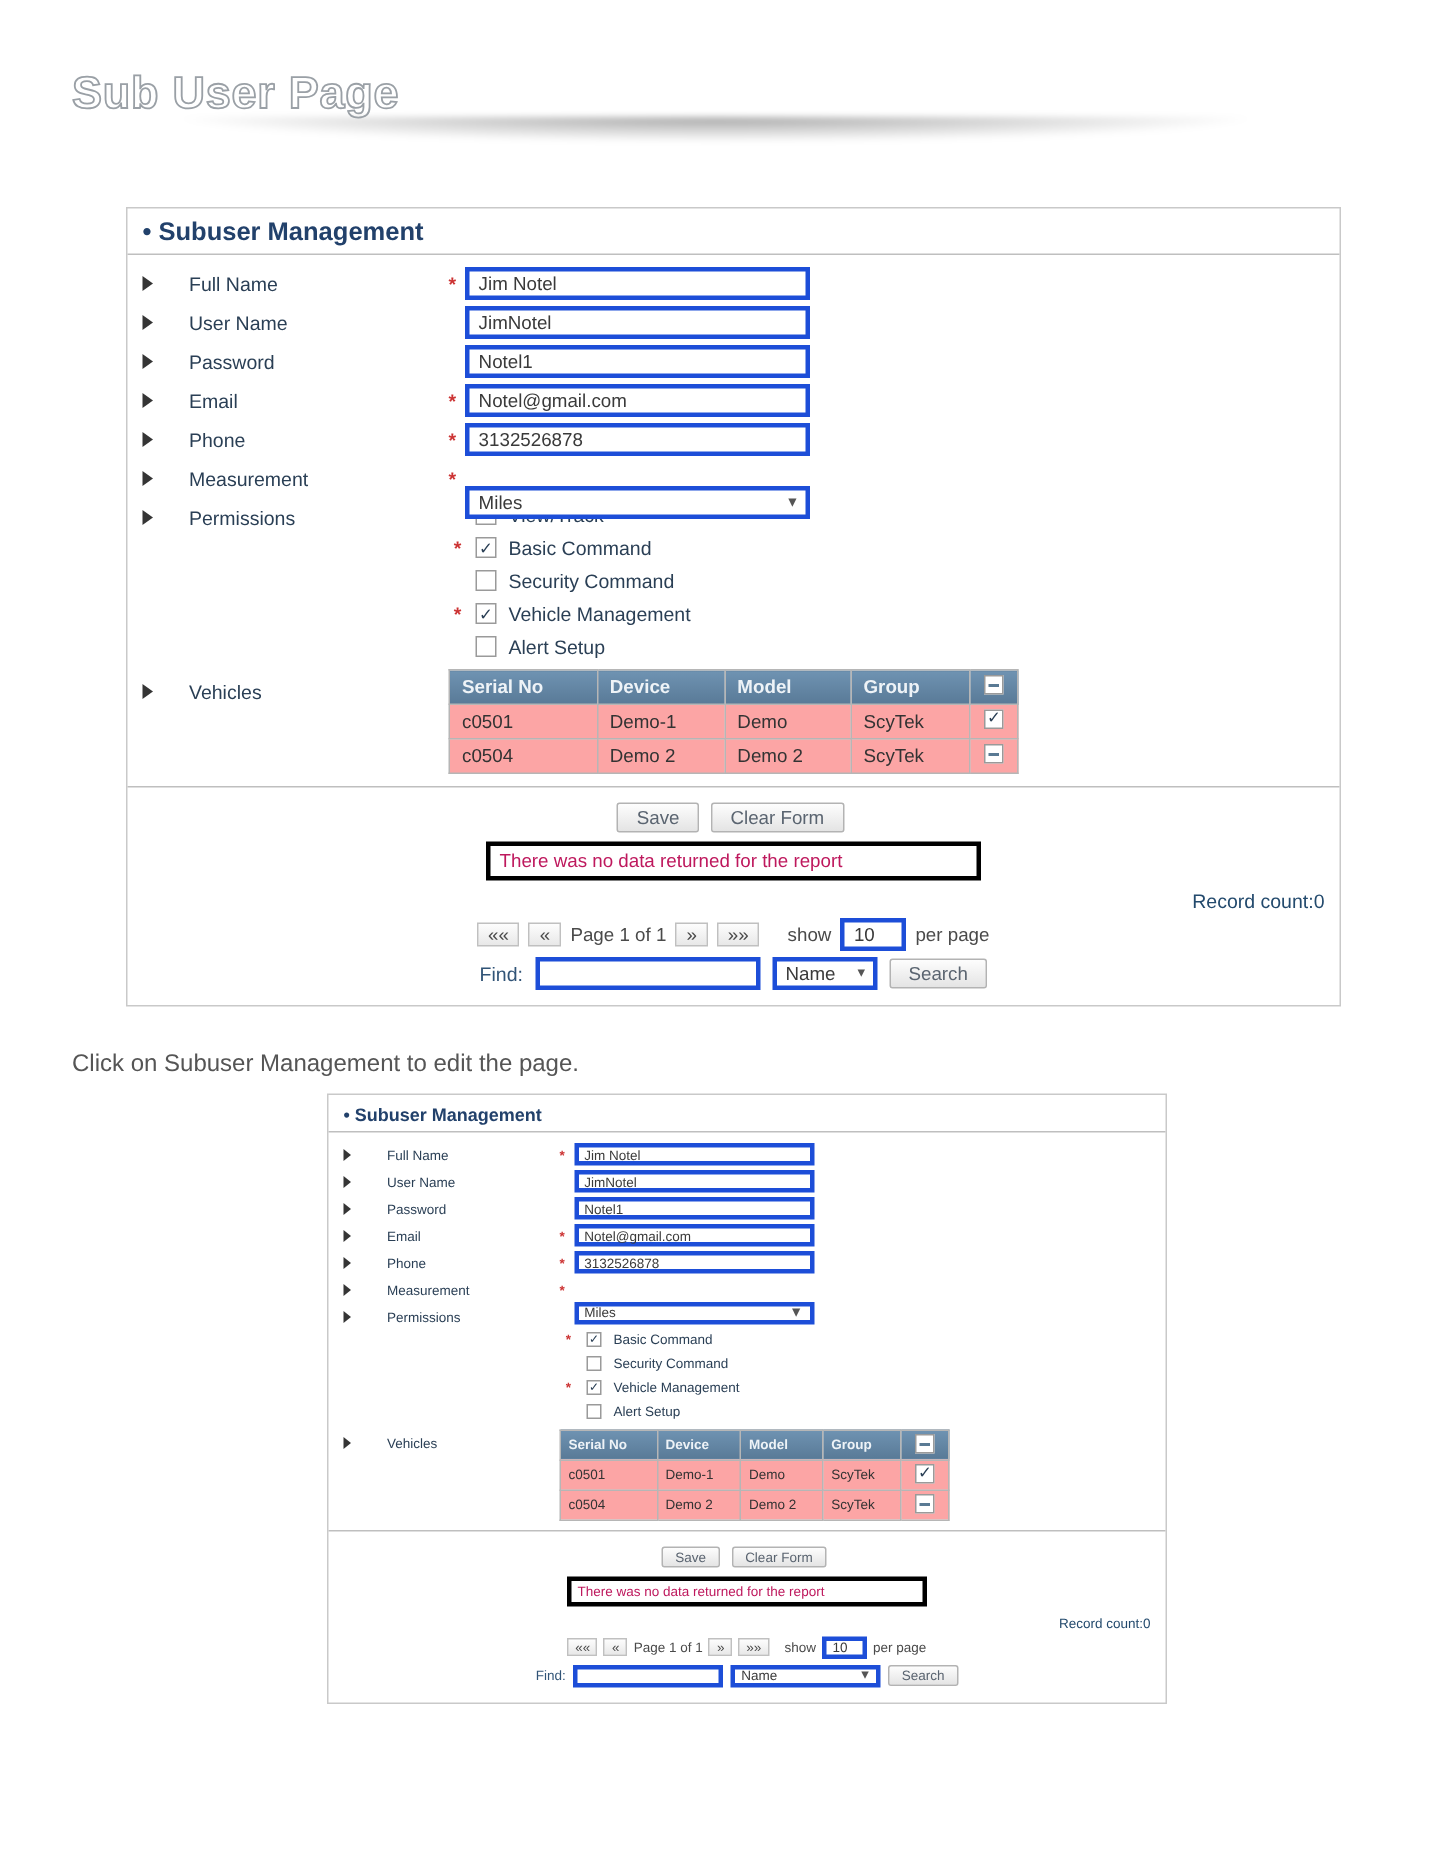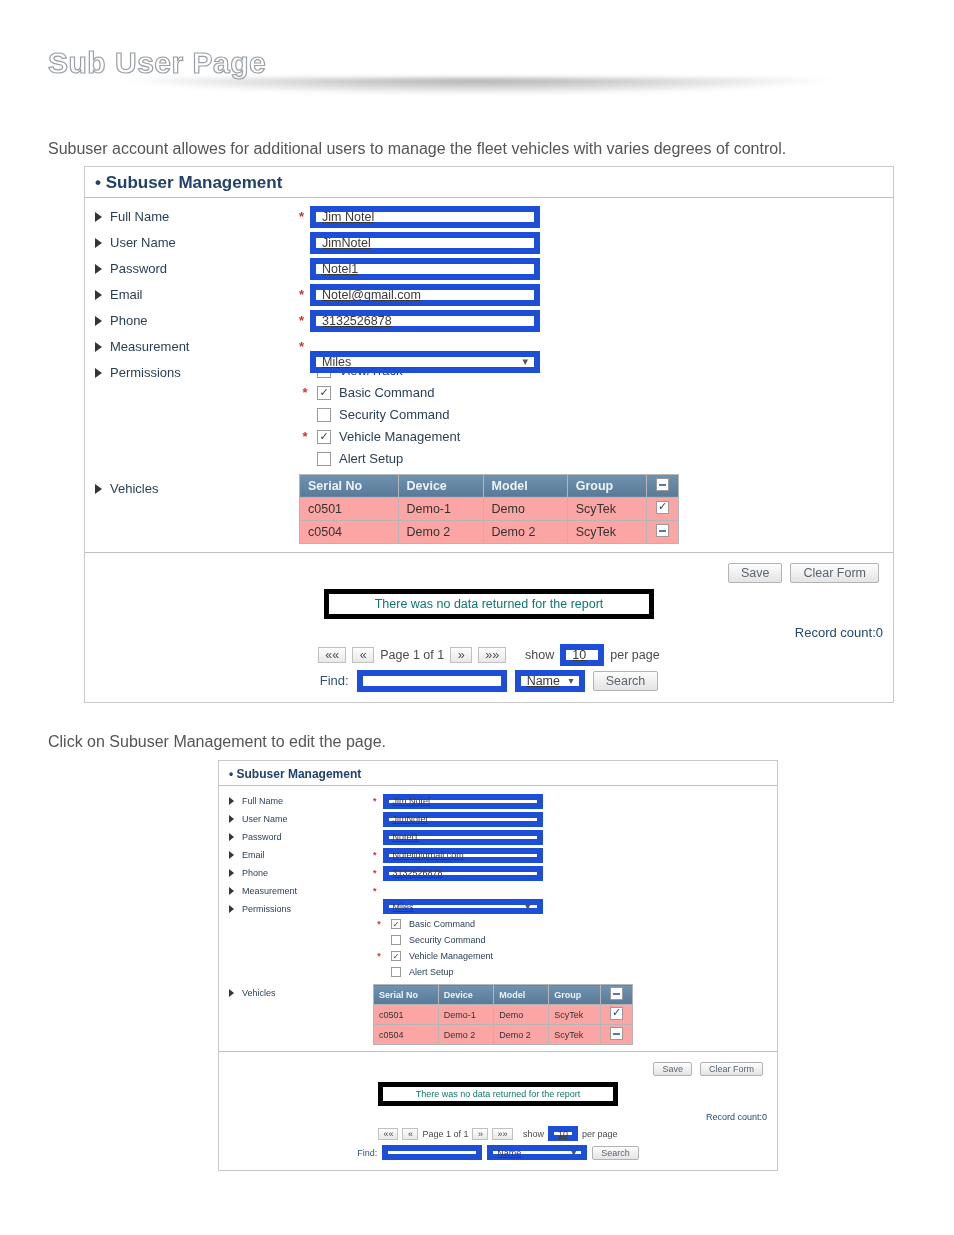--- a/index.html
+++ b/index.html
@@ -86,49 +86,48 @@
     grid-template-columns: 190px 1fr;
     column-gap: 14px;
     padding: 6px 10px 2px 10px;
     align-items: start;
   }
   .shot.small .form-area { grid-template-columns: 130px 1fr; }
 
   .lbl {
     display: flex;
     align-items: center;
-    gap: 8px;
+    gap: 24px;
     color: #2a3f55;
     font-size: 13px;
     height: 26px;
     white-space: nowrap;
   }
   .shot.small .lbl { font-size: 9px; height: 18px; }
   .tri {
     width: 0; height: 0;
     border-top: 5px solid transparent;
     border-bottom: 5px solid transparent;
     border-left: 7px solid #353535;
     flex: 0 0 auto;
   }
   .shot.small .tri { border-top-width:4px; border-bottom-width:4px; border-left-width:5px; }
 
   .valcell { display:flex; align-items:center; gap:6px; height:26px; }
   .shot.small .valcell { height:18px; }
   .ast { color:#c33; font-weight:700; }
   .txtbox {
-    border: 6px solid #1d4ed8;
+    border: 3px solid #1d4ed8;
     background: #fff;
     padding: 2px 6px;
     min-width: 230px;
     height: 22px;
     display:flex; align-items:center;
     color:#3a3a3a;
     font-size: 12.5px;
-    text-decoration: underline;
   }
   .shot.small .txtbox { min-width: 160px; height: 15px; font-size: 9px; padding:1px 4px; }
   .selectish { position:relative;margin-top:31px; }
   .selectish::after{
     content:"▾";
     position:absolute; right:6px; top:50%; transform:translateY(-52%);
     color:#555; font-size:11px;
   }
 
   .perm-block { grid-column: 2 / 3; padding-left: 2px; }
@@ -173,40 +172,39 @@
   .rowcb.on::after { content:"✓"; position:absolute; left:1px; top:-2px; font-size:11px; color:#2a3f55; }
   .rowcb.minus { background:#fff; position:relative; }
   .rowcb.minus::after { content:""; position:absolute; left:2px; right:2px; top:5px; height:2px; background:#5a7a94; }
 
   
   .shot-footer {
     padding: 6px 10px 10px 10px;
     position: relative;
   }
   .btnrow-right {
-    display:flex; justify-content:flex-end; gap:8px; margin: 4px 4px 6px 0;
+    display:flex; justify-content:center; gap:8px; margin: 4px 4px 6px 0;
   }
   .gbtn {
     border:1px solid #b3b3b3;
     background: linear-gradient(#fdfdfd,#e4e4e4);
     color:#5a6470;
     padding: 2px 12px;
     font-size: 12.5px;
     border-radius: 2px;
     white-space: nowrap;
   }
   .shot.small .gbtn { font-size:9px; padding:1px 8px; }
 
   .msgbox {
-    border:5px solid #000000;
-    text-align:center;
+    border:3px solid #000000;
     padding:3px 6px;
     width: 330px;
     margin: 0 auto 6px auto;
-    color:#0f766e;
+    color:#be185d;
     font-size:12.5px;
   }
   .shot.small .msgbox { width: 240px; font-size:9px; padding:2px 4px; }
 
   .rec-count {
     text-align:right; color:#234a6d; font-size:13px; margin-bottom:4px;
   }
   .shot.small .rec-count { font-size:9px; }
 
   .pager-line {
@@ -231,21 +229,20 @@
 <body>
 <div class="page">
 
 <div class="title-wrap">
   <div class="title-shadow"></div>
   <div class="title-bar">
     <div class="title-text">Sub User Page</div>
   </div>
 </div>
 
-<p class="body">Subuser account allowes for additional users to manage the fleet vehicles with varies degrees of control.</p>
 
 <div class="shot">
   <div class="shot-head">• Subuser Management</div>
   <div class="rule"></div>
 
   <div class="form-area">
 
     <div class="lbl">
           <span class="tri"></span>
       <span>Full Name</span>

